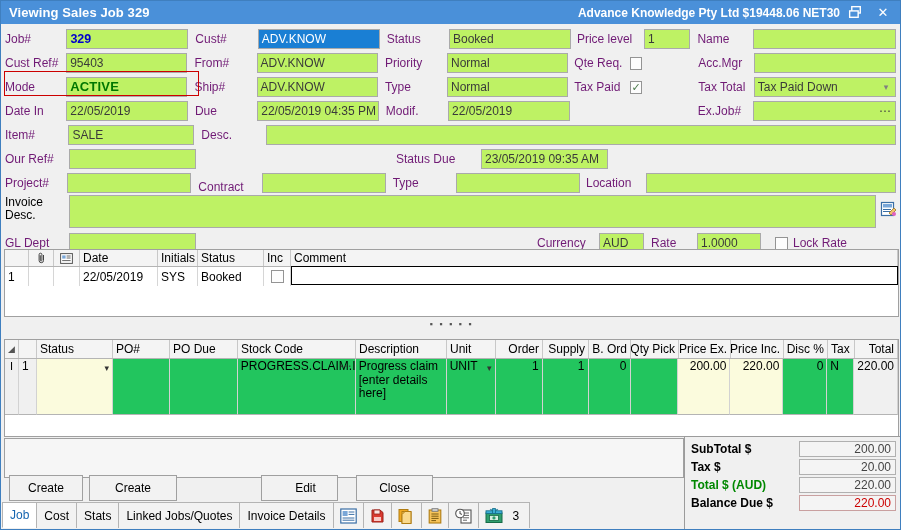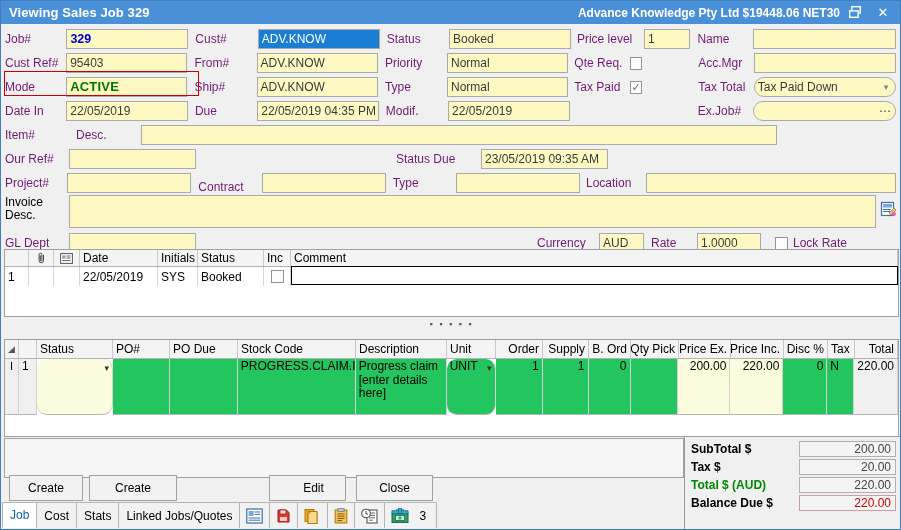--- a/index.html
+++ b/index.html
@@ -55,39 +55,38 @@
     margin-bottom: 0px;
   }
   .lbl {
     font-size: 12px;
     color: #701a75;
     white-space: nowrap;
     padding-right: 4px;
   }
   .fld {
     border: 1px solid #aaaaaa;
-    background: #fef9c3;
+    background: #bef264;
     height: 20px;
     line-height: 18px;
     padding: 0 3px;
     font-size: 12px;
     color: #3a3a3a;
     overflow: hidden;
     white-space: nowrap;
   }
   .fld.sel {
     background: #1a7fd4;
     color: #ffffff;
   }
   .fld.bluebold { color: #0000cc; font-weight: bold; font-size: 12.5px; }
   .fld.greenbold { color: #007700; font-weight: bold; font-size: 13px; letter-spacing:.2px;}
 
   .combo {
     position: relative;
-    border-radius: 10px;
   }
   .combo .arrow {
     position: absolute;
     right: 2px; top: 50%;
     transform: translateY(-50%);
     width: 14px; height: 16px;
     display: flex; align-items: center; justify-content: center;
     color: #808080;
     font-size: 9px;
   }
@@ -332,20 +331,21 @@
       <div class="fld" style="width:127px;">22/05/2019</div>
       <div class="lbl" style="width:58px;margin-left:128px;">Ex.Job#</div>
       <div class="fld combo" style="width:149px;">
         <span></span>
         <span class="ellip">⋯</span>
       </div>
     </div>
 
     <div class="frow" style="height:24px;">
       <div class="lbl" style="width:64px;">Item#</div>
+      <div class="fld" style="width:127px;">SALE</div>
       <div class="lbl" style="width:65px;margin-left:7px;">Desc.</div>
       <div class="fld" style="width:636px;"></div>
     </div>
 
     <div class="frow" style="height:24px;">
       <div class="lbl" style="width:64px;">Our Ref#</div>
       <div class="fld" style="width:127px;"></div>
       <div class="lbl" style="width:85px;margin-left:200px;">Status Due</div>
       <div class="fld" style="width:127px;">23/05/2019 09:35 AM</div>
     </div>
@@ -502,29 +502,30 @@
     </div>
     <div class="trow">
       <div class="tlbl">Balance Due $</div>
       <div class="tval red">220.00</div>
     </div>
   </div>
 
   <div style="position:absolute;left:0;top:474px;width:683px;height:28px;">
     <div class="btn" style="position:absolute;left:8px;top:0;width:74px;">Create Quote</div>
     <div class="btn" style="position:absolute;left:88px;top:0;width:88px;">Create Similar</div>
-    <div class="btn" style="position:absolute;left:268px;top:0;width:77px;padding-left:20px;">Edit</div>
+    <div class="btn" style="position:absolute;left:260px;top:0;width:77px;padding-left:20px;">Edit</div>
     <div class="btn" style="position:absolute;left:355px;top:0;width:77px;">Close</div>
   </div>
 
   <div class="tabbar" style="left:1px;bottom:1px;">
     <div class="tab active">Job</div>
     <div class="tab">Cost</div>
     <div class="tab">Stats</div>
     <div class="tab">Linked Jobs/Quotes</div>
+    <div class="tab">Invoice Details</div>
 
     <div class="tab icon">
       <svg width="17" height="16" viewBox="0 0 17 16">
         <rect x=".8" y="1" width="15.4" height="14" fill="#fff" stroke="#3a6ea5" stroke-width="1.2"></rect>
         <rect x="2.6" y="3" width="5" height="5" fill="#7aa7d8"></rect>
         <line x1="8.6" y1="4" x2="14.4" y2="4" stroke="#3a6ea5" stroke-width="1"></line>
         <line x1="8.6" y1="6.4" x2="14.4" y2="6.4" stroke="#3a6ea5" stroke-width="1"></line>
         <line x1="2.6" y1="10" x2="14.4" y2="10" stroke="#3a6ea5" stroke-width="1"></line>
         <line x1="2.6" y1="12.2" x2="14.4" y2="12.2" stroke="#3a6ea5" stroke-width="1"></line>
       </svg>

